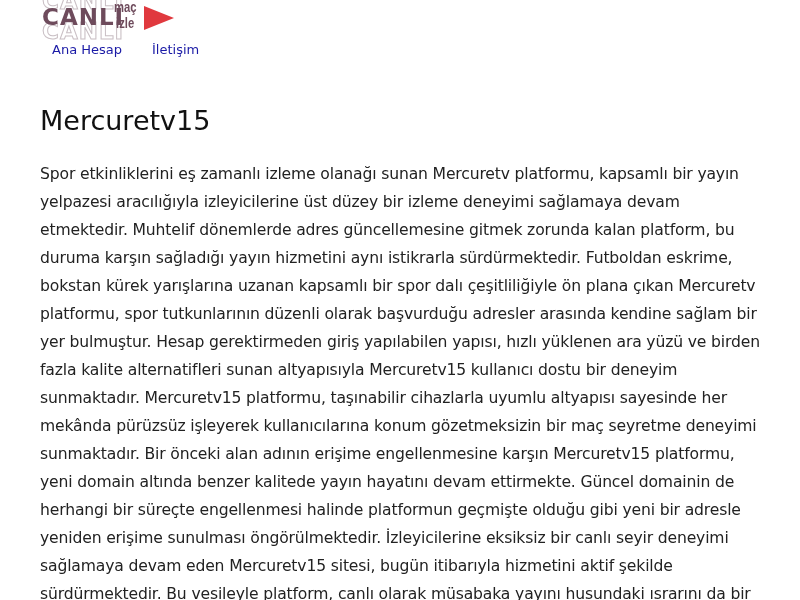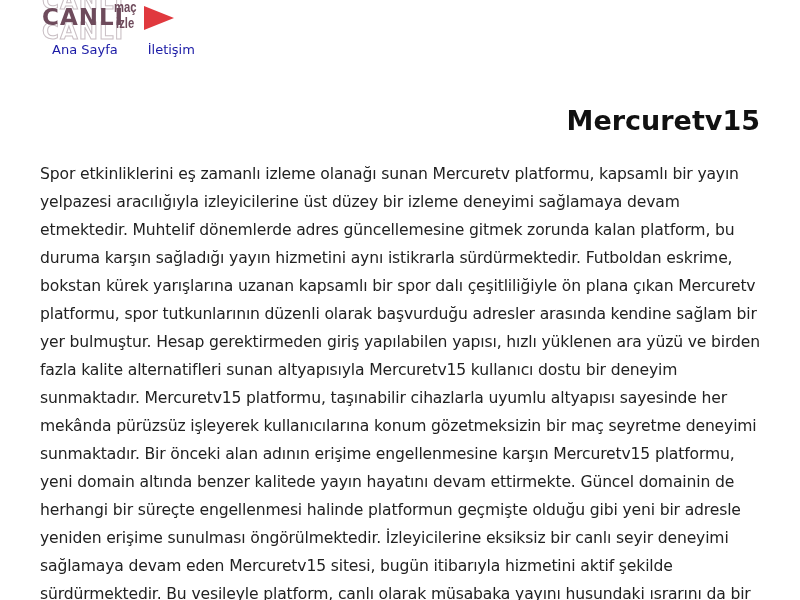--- a/index.html
+++ b/index.html
@@ -9,37 +9,37 @@
   .logo .canli { position: absolute; left: 2px; top: 10px; font-family: "DejaVu Sans", sans-serif; font-weight: bold; font-size: 23px; letter-spacing: 1px; color: #6e4b5c; line-height: 1; }
   .logo .ghost { position: absolute; left: 2px; font-family: "DejaVu Sans", sans-serif; font-weight: bold; font-size: 23px; letter-spacing: 1px; line-height: 1; color: transparent; -webkit-text-stroke: 1px #c9bfc4; }
   .logo .ghost.top { top: -6px; }
   .logo .ghost.bot { top: 24px; }
   .logo .mac { position: absolute; left: 74px; top: 3px; font-family: "Liberation Sans", sans-serif; font-weight: bold; font-size: 15px; line-height: 15px; color: #6e4b5c; transform: scaleX(0.75); transform-origin: left top; }
   .logo .izle { position: absolute; left: 76px; top: 19px; font-family: "Liberation Sans", sans-serif; font-weight: bold; font-size: 15px; line-height: 15px; color: #6e4b5c; transform: scaleX(0.75); transform-origin: left top; }
   .logo .play { position: absolute; left: 104px; top: 10px; width: 0; height: 0; border-top: 12px solid transparent; border-bottom: 12px solid transparent; border-left: 30px solid #e0393e; }
   .nav { position: absolute; left: 52px; top: 42px; display: flex; gap: 30px; }
   .nav a { font-size: 13px; color: #1a1aa6; text-decoration: none; font-family: "DejaVu Sans", sans-serif; }
   .main { padding: 0 40px; }
-  h1 { margin: 38px 0 0 0; font-size: 27px; font-weight: bold; color: #111111; line-height: 34px; font-family: "DejaVu Sans", sans-serif; text-align: right; }
+  h1 { margin: 38px 0 0 0; font-size: 27px; font-weight: normal; color: #111111; line-height: 34px; font-family: "DejaVu Sans", sans-serif; }
   p.body { margin: 22px 0 0 0; font-size: 15.6px; line-height: 28px; color: #222222; font-family: "DejaVu Sans", sans-serif; width: 722px; letter-spacing: -0.15px; }
 </style>
 </head>
 <body>
 
 <header class="header">
   <a class="logo">
     <span class="ghost top">CANLI</span>
     <span class="ghost bot">CANLI</span>
     <span class="canli">CANLI</span>
     <span class="mac">maç</span>
     <span class="izle">izle</span>
     <span class="play"></span>
   </a>
   <nav class="nav">
-    <a>Ana Sayfa</a>
+    <a>Ana Hesap</a>
     <a>İletişim</a>
   </nav>
 </header>
 
 <main class="main">
   <h1>Mercuretv15</h1>
   <p class="body">Spor etkinliklerini eş zamanlı izleme olanağı sunan Mercuretv platformu, kapsamlı bir yayın yelpazesi aracılığıyla izleyicilerine üst düzey bir izleme deneyimi sağlamaya devam etmektedir. Muhtelif dönemlerde adres güncellemesine gitmek zorunda kalan platform, bu duruma karşın sağladığı yayın hizmetini aynı istikrarla sürdürmektedir. Futboldan eskrime, bokstan kürek yarışlarına uzanan kapsamlı bir spor dalı çeşitliliğiyle ön plana çıkan Mercuretv platformu, spor tutkunlarının düzenli olarak başvurduğu adresler arasında kendine sağlam bir yer bulmuştur. Hesap gerektirmeden giriş yapılabilen yapısı, hızlı yüklenen ara yüzü ve birden fazla kalite alternatifleri sunan altyapısıyla Mercuretv15 kullanıcı dostu bir deneyim sunmaktadır. Mercuretv15 platformu, taşınabilir cihazlarla uyumlu altyapısı sayesinde her mekânda pürüzsüz işleyerek kullanıcılarına konum gözetmeksizin bir maç seyretme deneyimi sunmaktadır. Bir önceki alan adının erişime engellenmesine karşın Mercuretv15 platformu, yeni domain altında benzer kalitede yayın hayatını devam ettirmekte. Güncel domainin de herhangi bir süreçte engellenmesi halinde platformun geçmişte olduğu gibi yeni bir adresle yeniden erişime sunulması öngörülmektedir. İzleyicilerine eksiksiz bir canlı seyir deneyimi sağlamaya devam eden Mercuretv15 sitesi, bugün itibarıyla hizmetini aktif şekilde sürdürmektedir. Bu vesileyle platform, canlı olarak müsabaka yayını husundaki ısrarını da bir kez daha kanıtlamıştır.</p>
 </main>
 
 </body></html>

